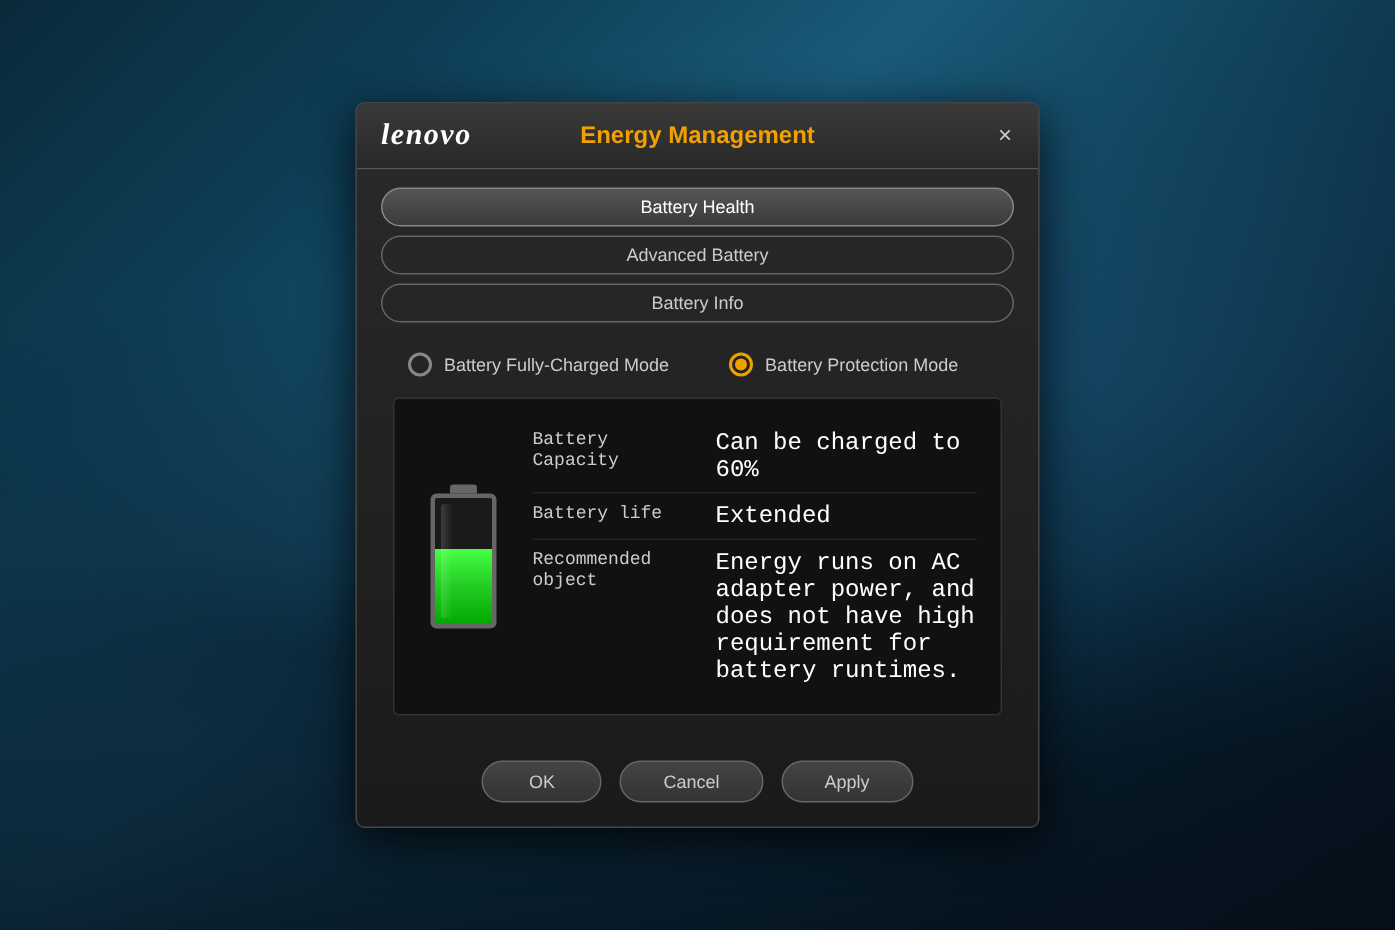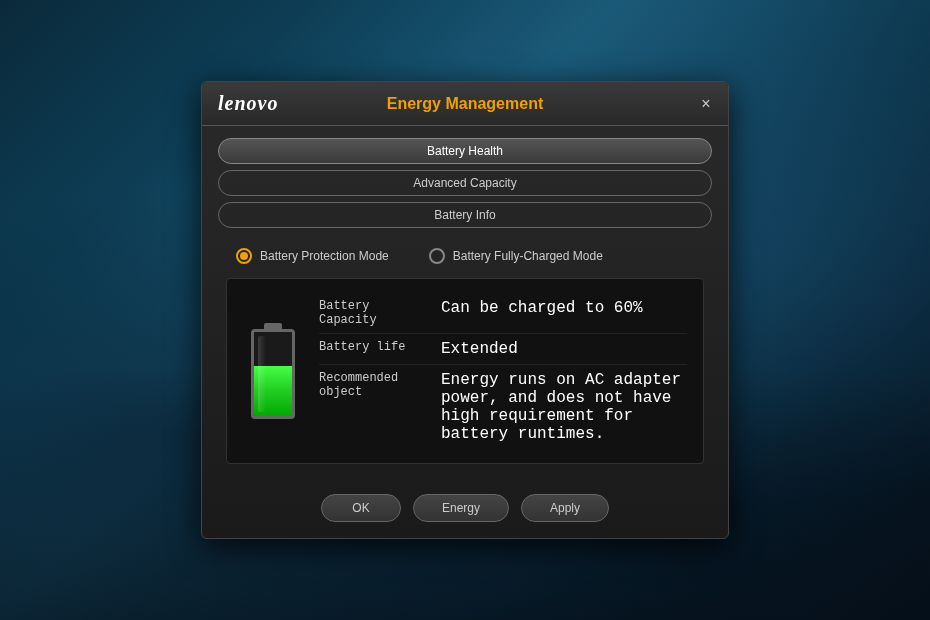--- a/index.html
+++ b/index.html
@@ -41,21 +41,21 @@
       inset: 0;
       display: flex;
       align-items: center;
       justify-content: center;
     }
 
     .dialog {
       background: linear-gradient(180deg, #2a2a2a 0%, #1a1a1a 100%);
       border: 1px solid #444;
       border-radius: 6px;
-      width: 528px;
+      width: 456px;
       box-shadow: 0 8px 32px rgba(0,0,0,0.8);
     }
 
     .dialog-header {
       background: linear-gradient(180deg, #3a3a3a 0%, #282828 100%);
       border-radius: 6px 6px 0 0;
       padding: 10px 16px;
       display: flex;
       align-items: center;
       border-bottom: 1px solid #555;
@@ -284,34 +284,34 @@
   <div class="dialog">
 
     <div class="dialog-header">
       <span class="logo-text">lenovo</span>
       <span class="dialog-title">Energy Management</span>
       <button class="close-btn">×</button>
     </div>
 
     <div class="tabs">
       <button class="tab active">Battery Health</button>
-      <button class="tab">Advanced Capacity</button>
+      <button class="tab">Advanced Battery</button>
       <button class="tab">Battery Info</button>
     </div>
 
     <div class="content">
 
       <div class="radio-row">
+        <label class="radio-option">
+          <div class="radio-circle"></div>
+          <span>Battery Fully-Charged Mode</span>
+        </label>
         <label class="radio-option">
           <div class="radio-circle selected"></div>
           <span>Battery Protection Mode</span>
-        </label>
-        <label class="radio-option">
-          <div class="radio-circle"></div>
-          <span>Battery Fully-Charged Mode</span>
         </label>
       </div>
 
       <div class="info-panel">
 
         <div class="battery-icon">
           <div class="battery-tip"></div>
           <div class="battery-body">
             <div class="battery-fill"></div>
             <div class="battery-reflection"></div>
@@ -334,18 +334,18 @@
             <span class="info-label">Recommended object</span>
             <span class="info-value">Energy runs on AC adapter power, and does not have high requirement for battery runtimes.</span>
           </div>
 
         </div>
       </div>
     </div>
 
     <div class="button-row">
       <button class="btn">OK</button>
-      <button class="btn">Energy</button>
+      <button class="btn">Cancel</button>
       <button class="btn">Apply</button>
     </div>
 
   </div>
 </div>
 
 </body></html>

